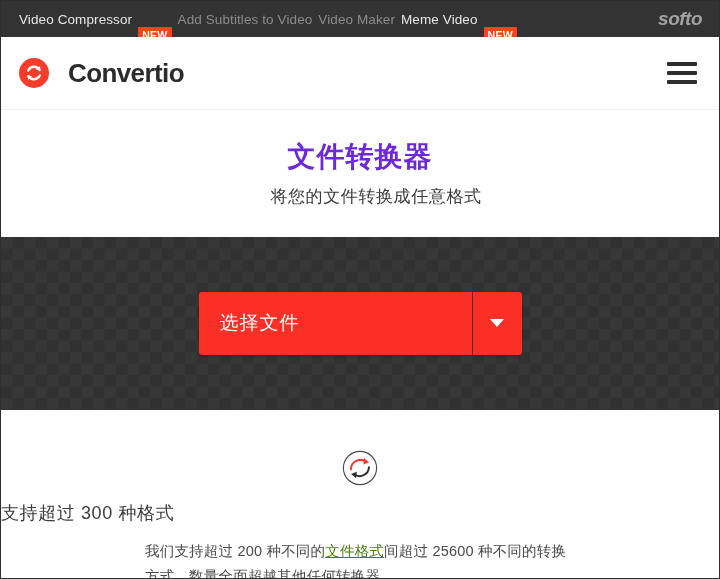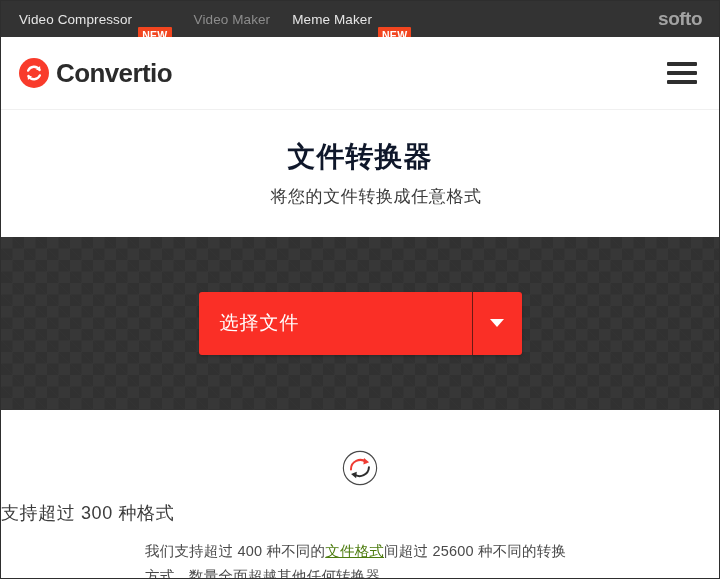--- a/index.html
+++ b/index.html
@@ -26,21 +26,21 @@
     height: 36px;
     background: #333333;
     display: flex;
     align-items: center;
     padding: 0 16px 0 18px;
     position: relative;
   }
   .topnav {
     display: flex;
     align-items: center;
-    gap: 22px;
+    gap: 6px;
   }
   .topnav-item {
     display: flex;
     align-items: center;
     gap: 6px;
     font-size: 13.5px;
     color: #8c8c8c;
     letter-spacing: 0.1px;
     cursor: pointer;
     white-space: nowrap;
@@ -60,36 +60,37 @@
   }
   .softo-logo {
     position: absolute;
     right: 17px;
     top: 50%;
     transform: translateY(-50%);
     font-size: 19px;
     font-weight: bold;
     color: #a3a3a3;
     letter-spacing: -0.5px;
+    font-style: italic;
   }
 
   
   .header {
     height: 73px;
     background: #ffffff;
     display: flex;
     align-items: center;
     padding: 0 24px 0 18px;
     position: relative;
     border-bottom: 1px solid #f0f0f0;
   }
   .brand {
     display: flex;
     align-items: center;
-    gap: 7px;
+    gap: 19px;
     cursor: pointer;
   }
   .brand-mark {
     width: 30px;
     height: 30px;
     border-radius: 50%;
     background: #f93b2b;
     display: flex;
     align-items: center;
     justify-content: center;
@@ -123,21 +124,21 @@
 
   
   .hero {
     background: #ffffff;
     text-align: center;
     padding: 30px 0 29px 0;
   }
   .hero-title {
     font-size: 28px;
     font-weight: bold;
-    color: #0f172a;
+    color: #6d28d9;
     letter-spacing: 1px;
     line-height: 1.2;
   }
   .hero-sub {
     margin-top: 11px;
     font-size: 17px;
     color: #3a3a3a;
     letter-spacing: 0.6px;
     margin-left: 32px;
   }
@@ -235,27 +236,30 @@
 <div id="page">
 
   <div class="topbar">
     <div class="topnav">
 
       <div class="topnav-item active">
         <span>Video Compressor</span>
         <span class="badge-new">NEW</span>
       </div>
 
+      <div class="topnav-item">
+        <span>Add Subtitles to Video</span>
+      </div>
 
       <div class="topnav-item">
         <span>Video Maker</span>
       </div>
 
       <div class="topnav-item active">
-        <span>Meme Maker</span>
+        <span>Meme Video</span>
         <span class="badge-new">NEW</span>
       </div>
 
     </div>
     <div class="softo-logo">softo</div>
   </div>
 
   <div class="header">
     <div class="brand">
       <span class="brand-mark">
@@ -296,17 +300,17 @@
       <circle cx="20" cy="20" r="17.5" fill="none" stroke="#4a4a4a" stroke-width="1.2"></circle>
       <path d="M10.5 21.5 A9.8 9.8 0 0 1 26.5 13.8" fill="none" stroke="#ef3b32" stroke-width="2.1" stroke-linecap="round"></path>
       <path d="M24.2 9.4 L29.6 13.9 L23.6 16.2 Z" fill="#ef3b32"></path>
       <path d="M29.4 19.2 A9.8 9.8 0 0 1 13.8 26.6" fill="none" stroke="#2e2e2e" stroke-width="2.1" stroke-linecap="round"></path>
       <path d="M15.9 30.8 L10.6 26.2 L16.6 24.0 Z" fill="#2e2e2e"></path>
     </svg>
 
     <div class="info-head">支持超过 300 种格式</div>
 
     <p class="info-body">
-      <span>我们支持超过 400 种不同的</span><a href="#">文件格式</a><span>间超过 25600 种不同的转换方式。数量全面超越其他任何转换器。</span>
+      <span>我们支持超过 200 种不同的</span><a href="#">文件格式</a><span>间超过 25600 种不同的转换方式。数量全面超越其他任何转换器。</span>
     </p>
   </div>
 
 </div>
 
 </body></html>

